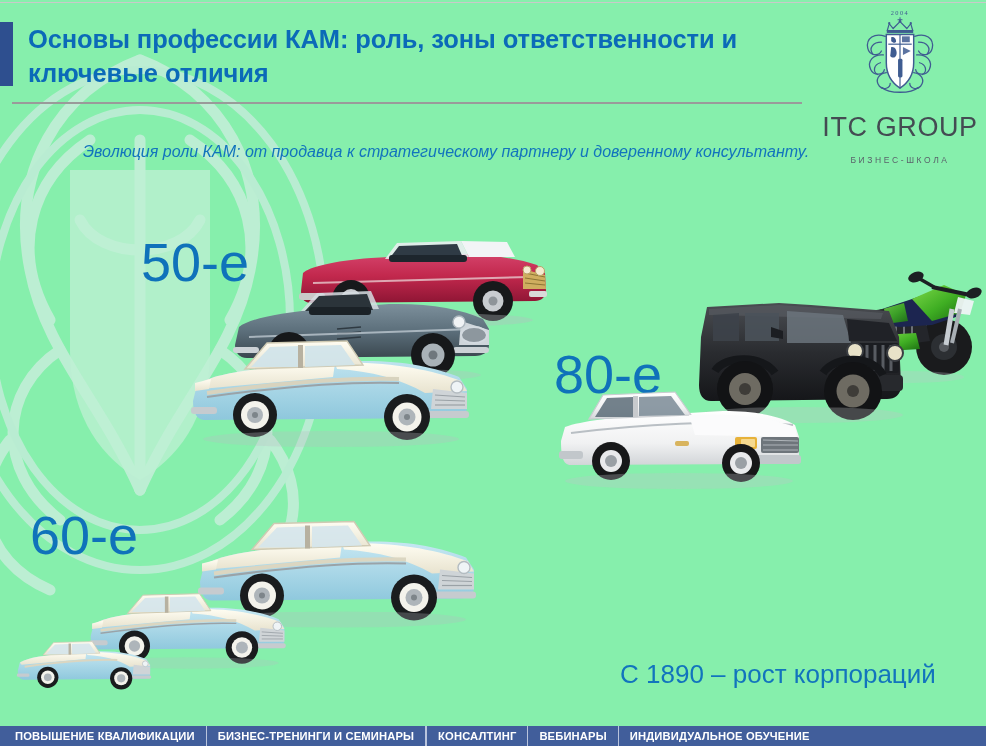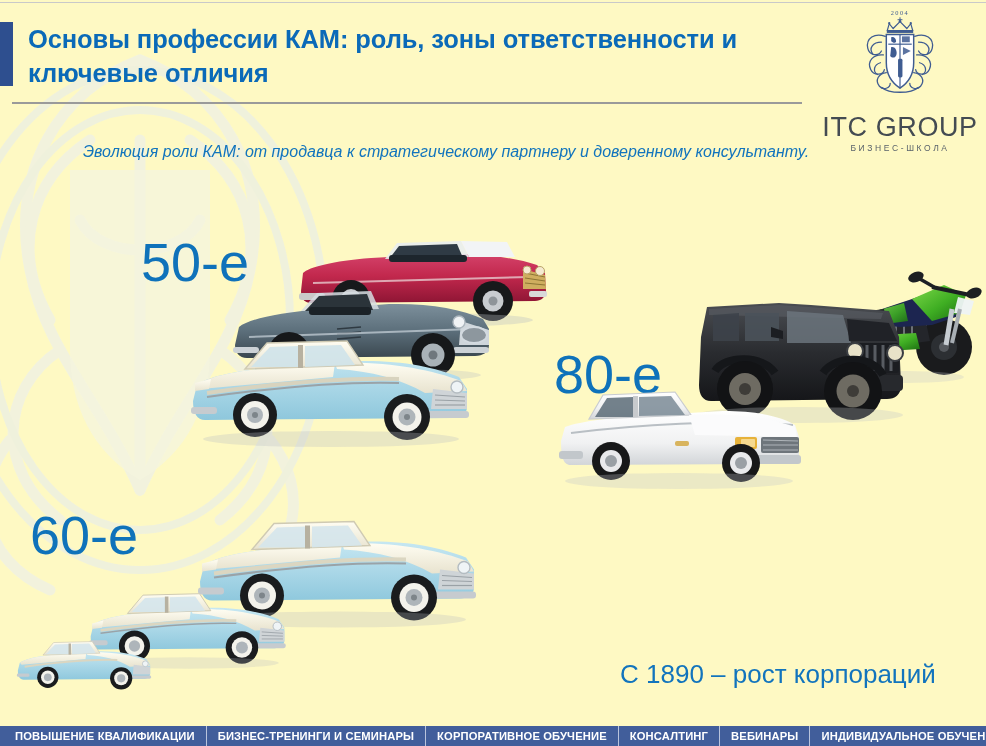--- a/index.html
+++ b/index.html
@@ -4,21 +4,21 @@
 <title>Slide</title>
 <style>
   html,body{margin:0;padding:0;}
   body{
     width:986px;height:746px;
     background:#ffffff;
     font-family:"Liberation Sans","DejaVu Sans",sans-serif;
     overflow:hidden;
     position:relative;
   }
-  .slide{position:relative;width:986px;height:746px;overflow:hidden;background:#fef9c3;}
+  .slide{position:relative;width:986px;height:746px;overflow:hidden;background:#86efac;}
 
   
   .top-rule{position:absolute;left:0;top:2px;width:986px;height:1px;background:#c9c9c9;}
 
   
   .watermark{
     position:absolute;left:-60px;top:20px;width:420px;height:620px;
     opacity:.55;pointer-events:none;
   }
 
@@ -34,21 +34,21 @@
   .title-rule{position:absolute;left:12px;top:102px;width:790px;height:2px;background:#9a9a9a;}
 
   
   .logo{position:absolute;left:820px;top:8px;width:160px;height:132px;text-align:center;}
   .logo-mark{width:100px;height:88px;margin:0 auto;display:block;}
   .logo-word{
     color:#444b52;font-size:27px;font-weight:normal;letter-spacing:.6px;
     line-height:1;margin-top:18px;font-family:"Liberation Sans","DejaVu Sans",sans-serif;
   }
   .logo-sub{
-    color:#5a636b;font-size:8.5px;letter-spacing:2.6px;margin-top:2px;
+    color:#5a636b;font-size:8.5px;letter-spacing:2.6px;margin-top:14px;
   }
 
   
   .subtitle{
     position:absolute;left:83px;top:140px;width:790px;
     color:#1274bd;font-size:16px;line-height:1.52;font-style:italic;
   }
 
   
   .decade{position:absolute;color:#0f72ba;font-size:54px;line-height:1;white-space:nowrap;}
@@ -562,21 +562,20 @@
   </div>
 
   <div class="caption">С 1890 – рост корпораций</div>
 
   <div class="navbar">
     <div class="nav-pad"></div>
     <div class="nav-item">ПОВЫШЕНИЕ КВАЛИФИКАЦИИ</div>
     <div class="nav-sep"></div>
     <div class="nav-item">БИЗНЕС-ТРЕНИНГИ И СЕМИНАРЫ</div>
     <div class="nav-sep"></div>
-    <div class="nav-item">КОРПОРАТИВНОЕ ОБУЧЕНИЕ</div>
     <div class="nav-sep"></div>
     <div class="nav-item">КОНСАЛТИНГ</div>
     <div class="nav-sep"></div>
     <div class="nav-item">ВЕБИНАРЫ</div>
     <div class="nav-sep"></div>
     <div class="nav-item">ИНДИВИДУАЛЬНОЕ ОБУЧЕНИЕ</div>
     <div class="nav-pad"></div>
   </div>
 
 </div>

